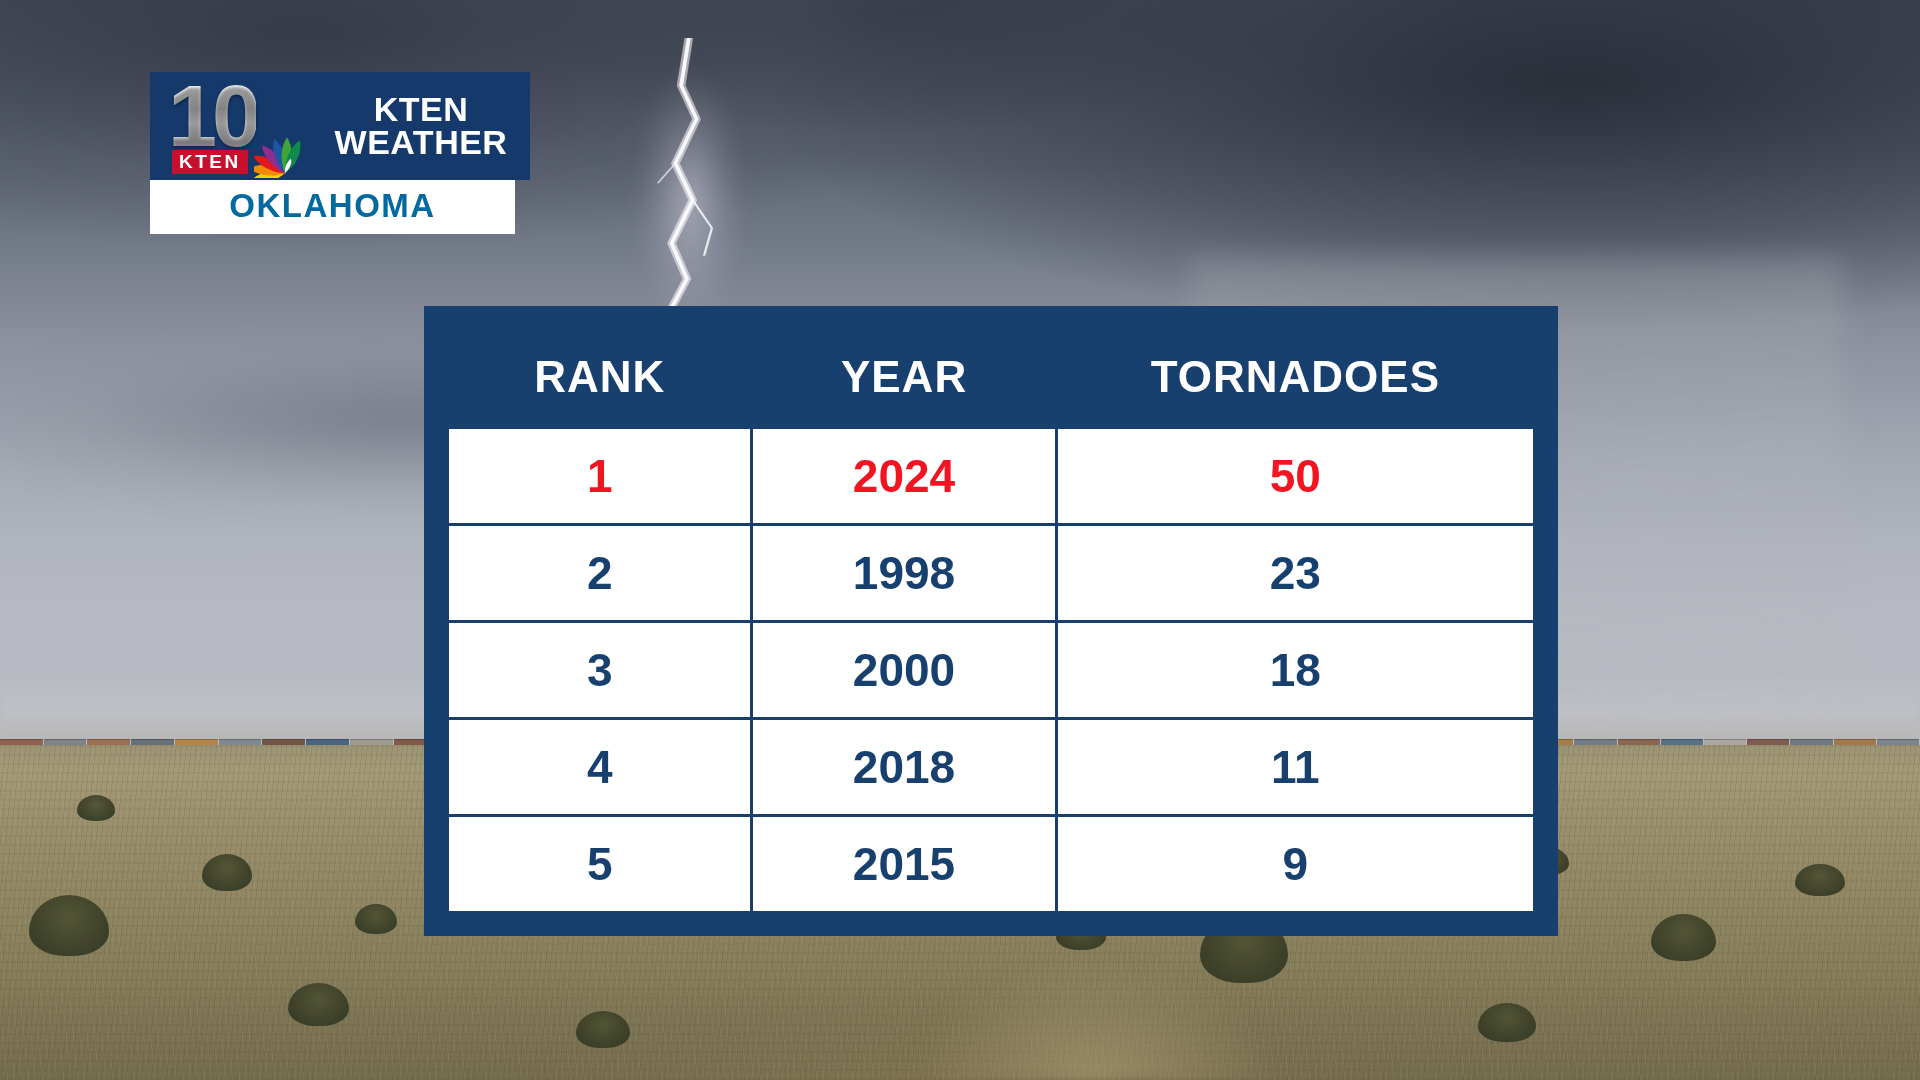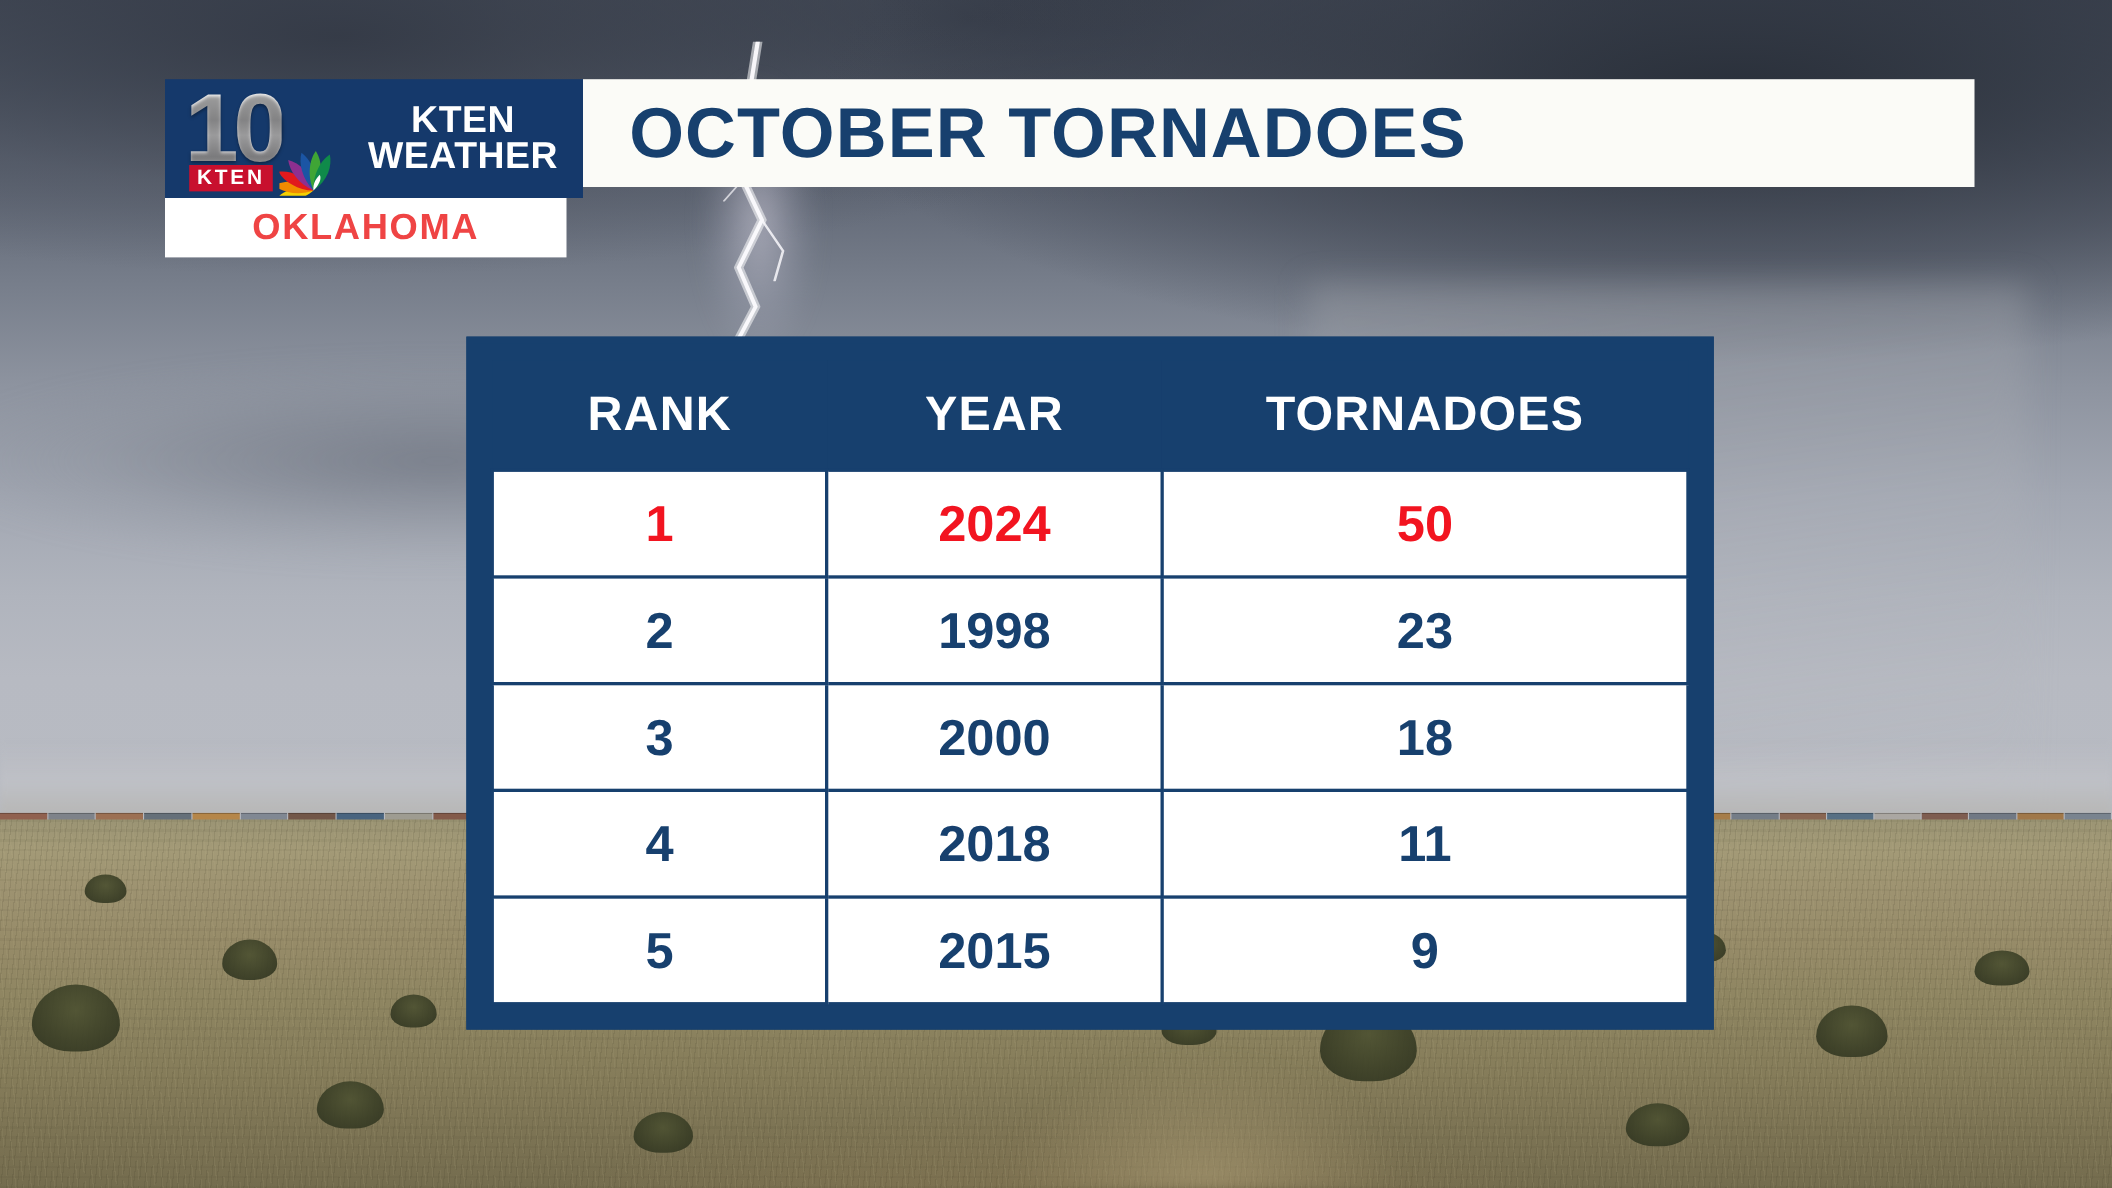--- a/index.html
+++ b/index.html
@@ -204,21 +204,21 @@
     font-weight: 700;
     font-size: 34px;
     line-height: 0.96;
     letter-spacing: 0.5px;
     padding-left: 8px;
     text-align: center;
     flex: 1 1 auto;
   }
   .logo-bottom {
     background: #ffffff;
-    color: #ef4444;
+    color: #0369a1;
     font-weight: 700;
     font-size: 33px;
     letter-spacing: 1.5px;
     text-align: center;
     padding: 7px 0 9px 0;
     width: 365px;
   }
 
   
   .title-bar {
@@ -385,23 +385,20 @@
         </div>
       </div>
       <div class="logo-words">
         <div>KTEN</div>
         <div>WEATHER</div>
       </div>
     </div>
     <div class="logo-bottom">OKLAHOMA</div>
   </div>
 
-  <div class="title-bar">
-    <div class="title-text">OCTOBER TORNADOES</div>
-  </div>
 
   <div class="table-wrap">
     <table class="rank-table">
       <colgroup>
         <col class="c-rank">
           <col class="c-year">
           <col class="c-tor">
       </colgroup>
       <thead>
         <tr>

